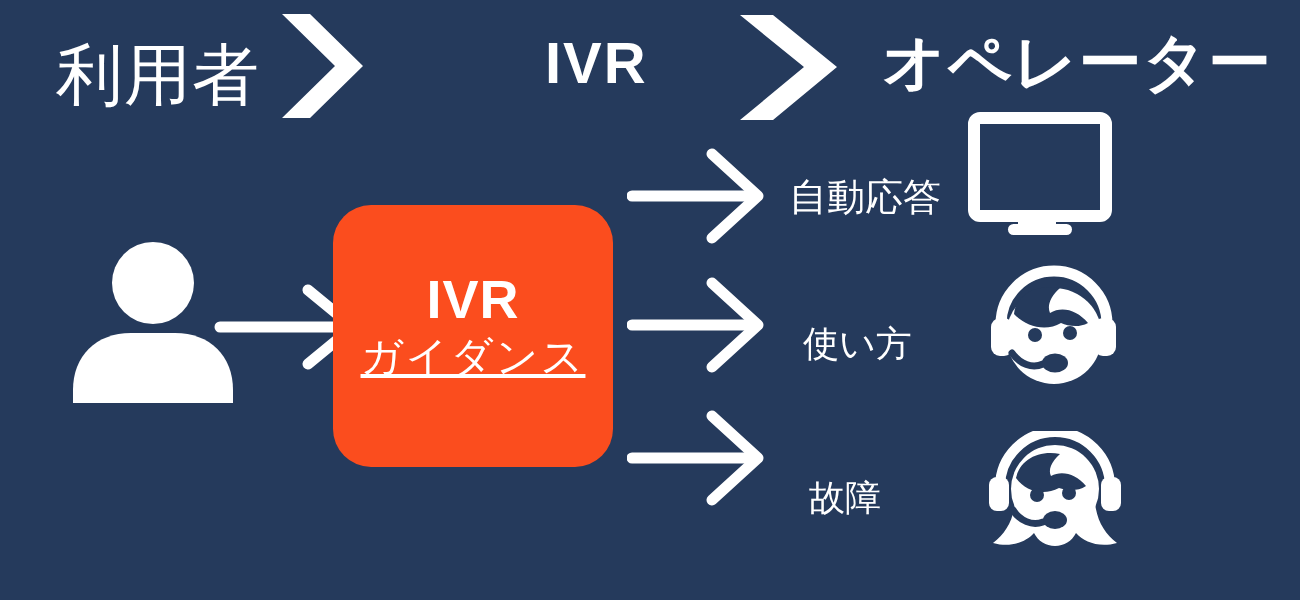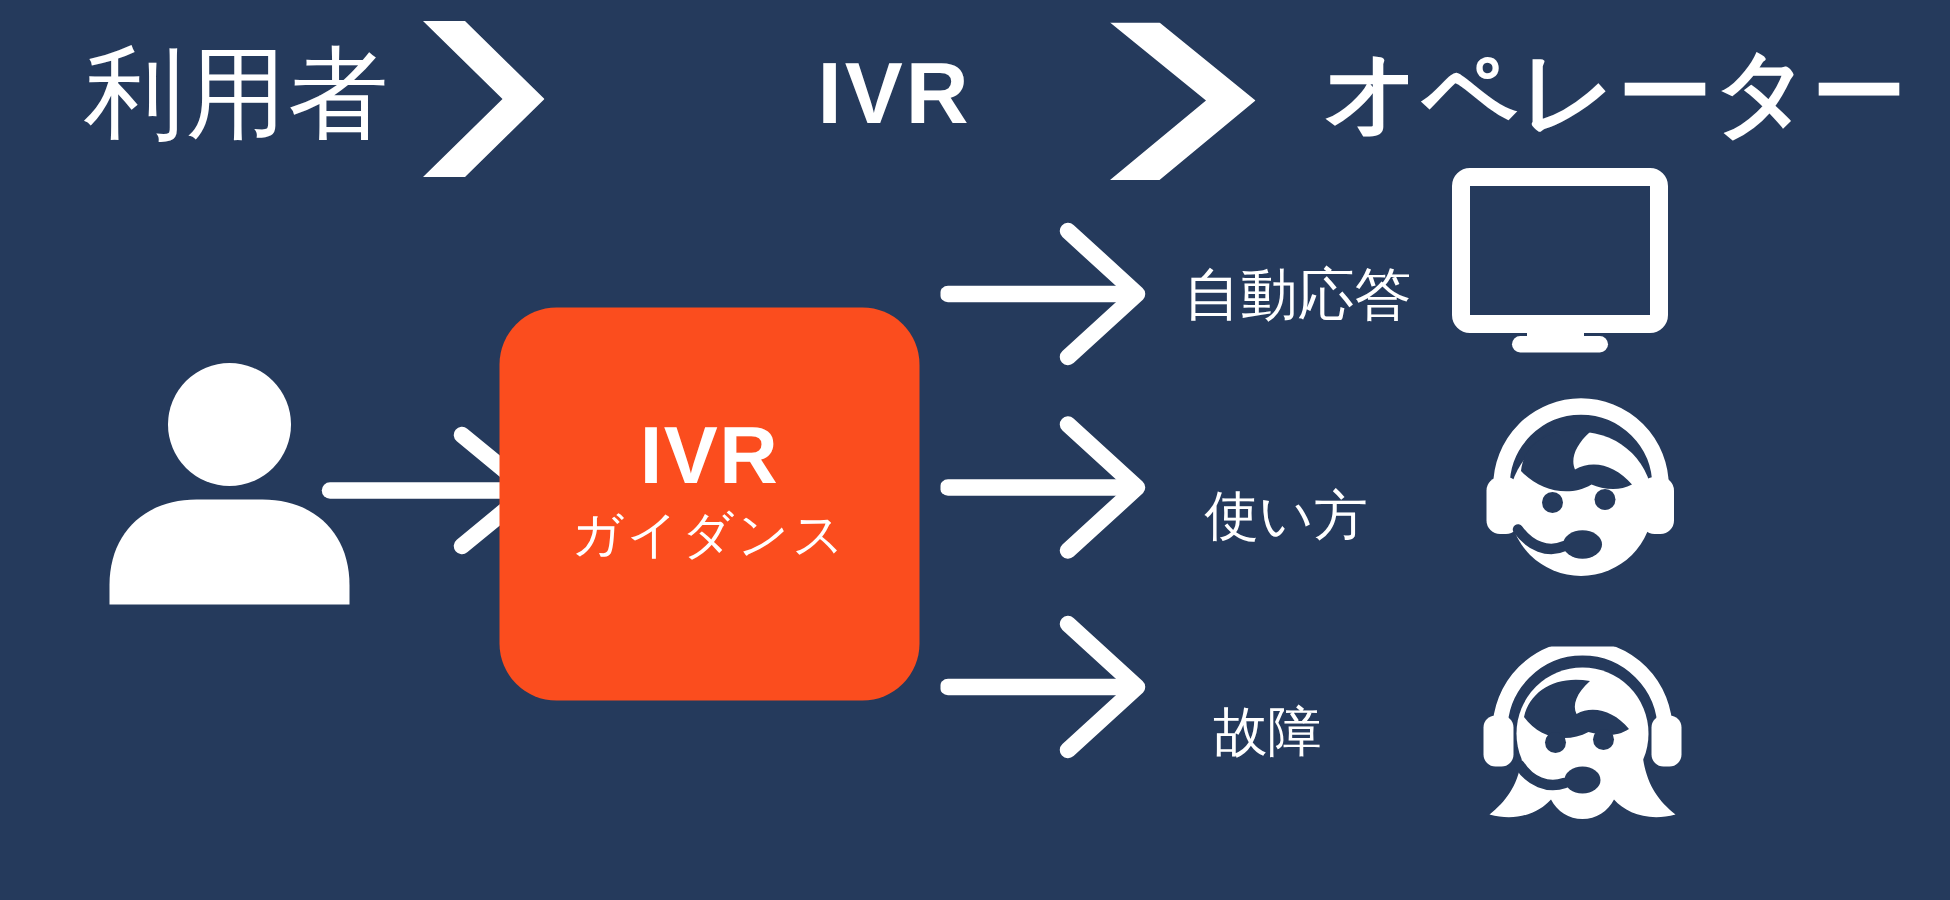--- a/index.html
+++ b/index.html
@@ -21,21 +21,21 @@
     background: var(--background);
     color: var(--text_white);
   }
   .abs { position: absolute; }
   .hdr-label {
     color: var(--text_white);
     line-height: 1;
     white-space: nowrap;
     letter-spacing: 1px;
   }
-  .lbl-users    { left: 56px;  top: 29px;  font-size: 67px; }
+  .lbl-users    { left: 56px;  top: 41px;  font-size: 67px; }
   .lbl-ivr      { left: 545px; top: 34px;  font-size: 58px; font-weight: bold; letter-spacing: 2px; }
   .lbl-operator { left: 882px; top: 31px;  font-size: 63px; font-weight: bold; }
   .chev1 { left: 282px; top: 14px; }
   .chev2 { left: 740px; top: 15px; }
 
   .person { left: 70px; top: 240px; }
 
   .arrow-small { left: 210px; top: 276px; }
 
   .ivr-box {
@@ -50,39 +50,40 @@
   }
   .ivr-box-inner { transform: translateY(-10px); text-align: center; }
   .ivr-box-title {
     font-size: 54px;
     font-weight: bold;
     line-height: 1.15;
     color: var(--text_white);
     letter-spacing: 1px;
   }
   .ivr-box-subtitle {
-    font-size: 34px;
+    font-size: 42px;
     line-height: 1.3;
     color: var(--text_white);
     letter-spacing: 2px;
+    text-decoration: underline;
   }
 
   .branch-arrow-1 { left: 627px; top: 148px; }
   .branch-arrow-2 { left: 627px; top: 277px; }
   .branch-arrow-3 { left: 627px; top: 410px; }
 
   .branch-label {
     color: var(--text_white);
     line-height: 1;
     white-space: nowrap;
     font-family: Liberation Serif, serif;
   }
   .branch-label-1 { left: 789px; top: 178px; font-size: 38px; }
   .branch-label-2 { left: 803px; top: 308px; font-size: 36px; margin-top: 18px; }
-  .branch-label-3 { left: 809px; top: 470px; font-size: 36px; }
+  .branch-label-3 { left: 809px; top: 480px; font-size: 36px; }
 
   .icon-monitor   { left: 966px; top: 110px; }
   .icon-operator1 { left: 990px; top: 262px; }
   .icon-operator2 { left: 988px; top: 431px; }
 </style>
 </head>
 <body>
 
 <div class="stage">
 

